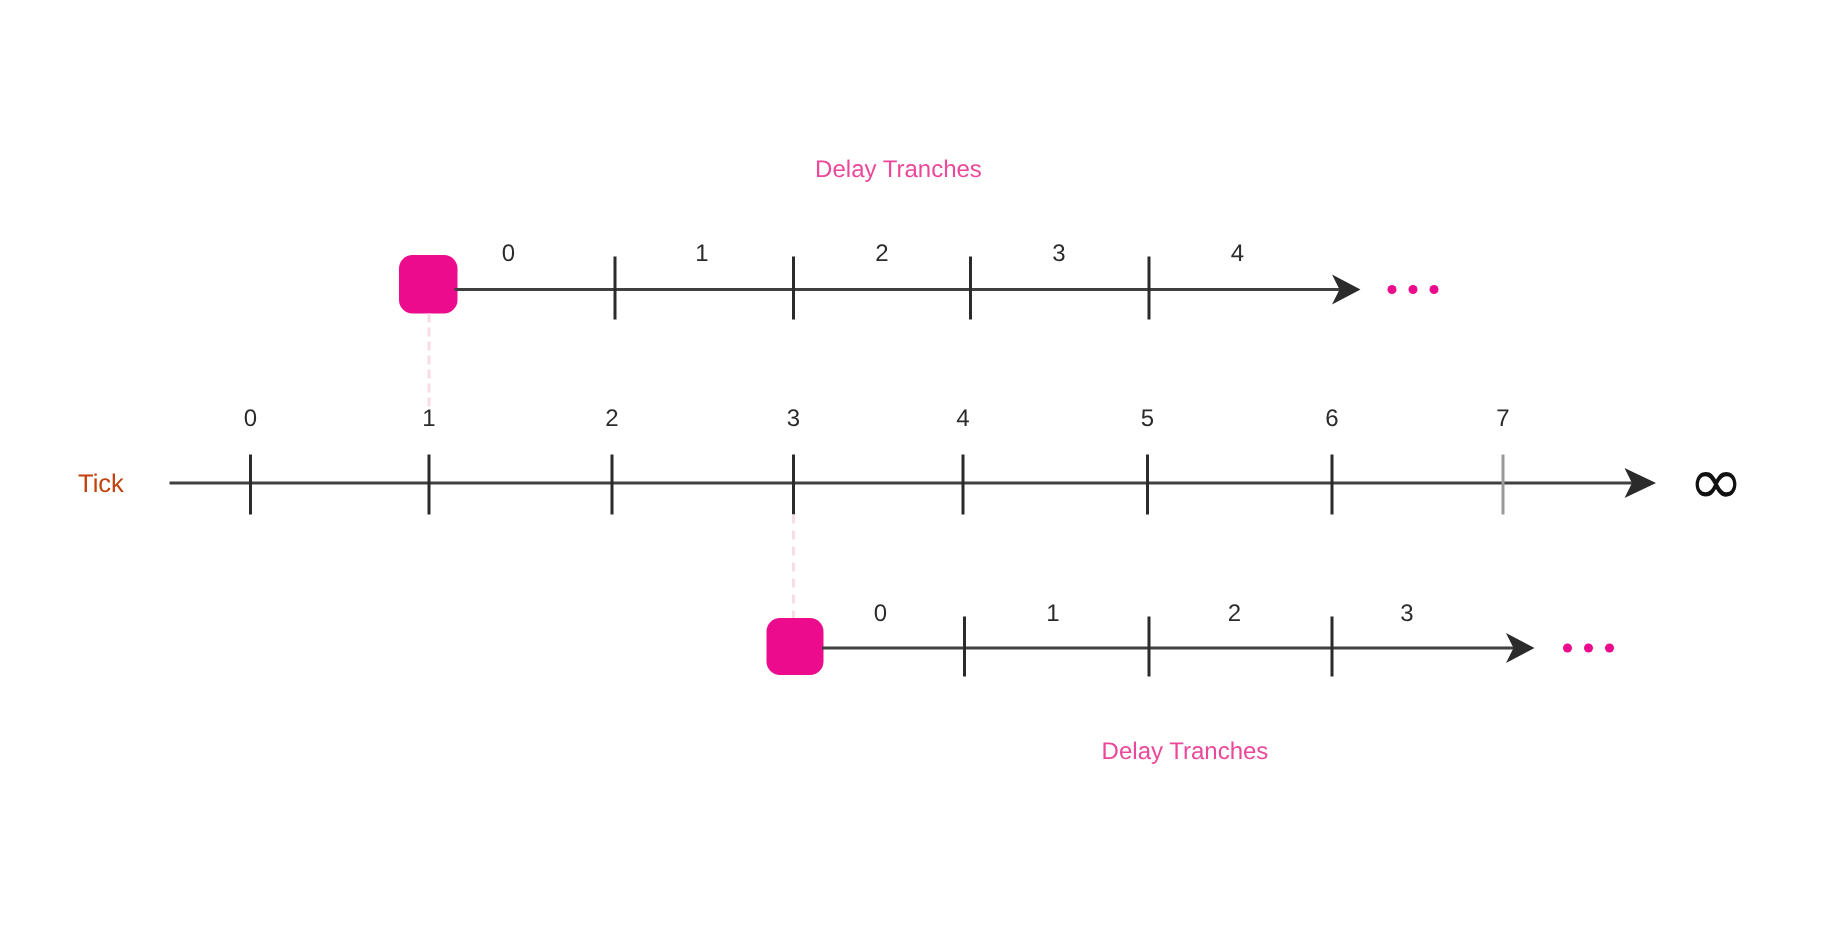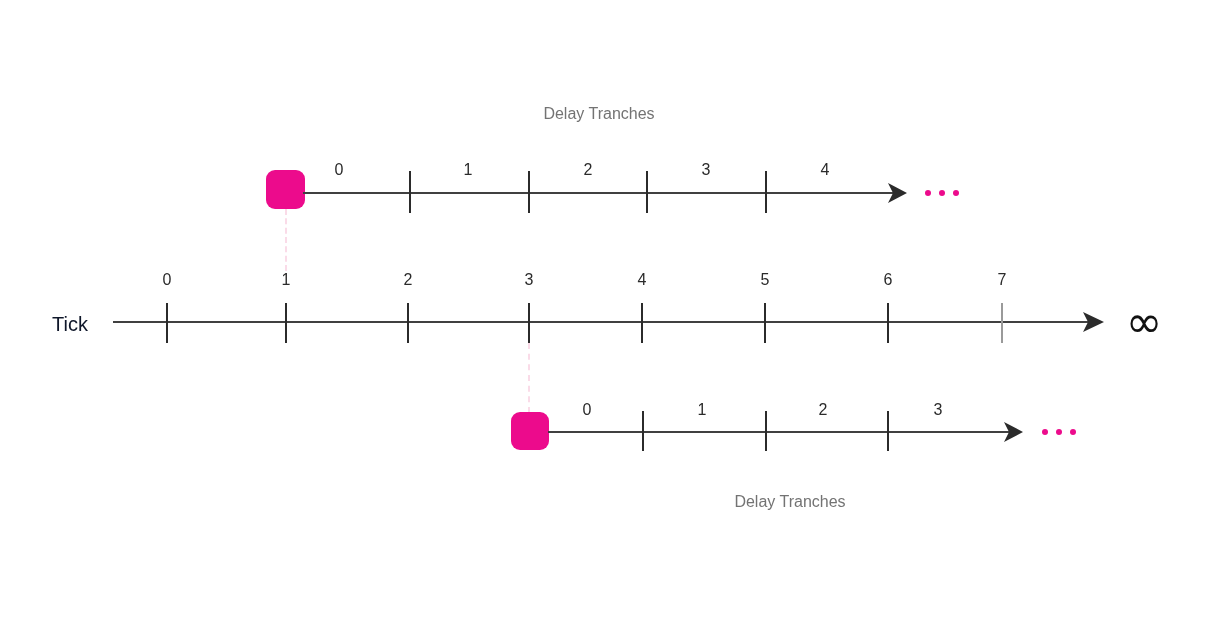--- a/index.html
+++ b/index.html
@@ -13,38 +13,38 @@
   #canvas {
     position: relative;
     width: 1216px;
     height: 626px;
     background: #ffffff;
     overflow: hidden;
   }
   .title {
     position: absolute;
     font-size: 16px;
-    color: #737373;
+    color: #ec4899;
     white-space: nowrap;
     line-height: 1;
     transform: translateX(-50%);
   }
   .axis-label {
     position: absolute;
     font-size: 16px;
     color: #2b2b2b;
     white-space: nowrap;
     line-height: 1;
     transform: translateX(-50%);
     text-align: center;
   }
   .tick-name {
     position: absolute;
-    font-size: 20px;
-    color: #0f172a;
+    font-size: 17px;
+    color: #c2410c;
     white-space: nowrap;
     line-height: 1;
   }
   .axis-line {
     position: absolute;
     height: 2px;
     background: #404040;
   }
   .tick {
     position: absolute;

